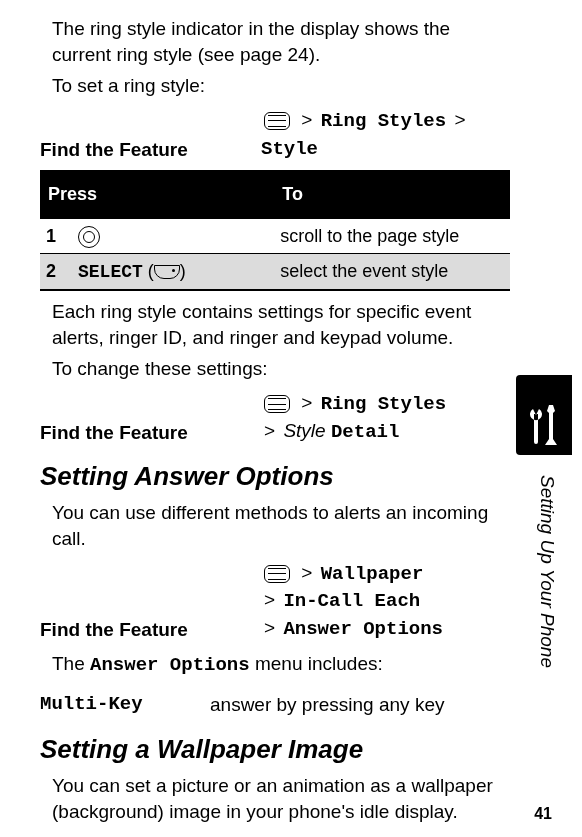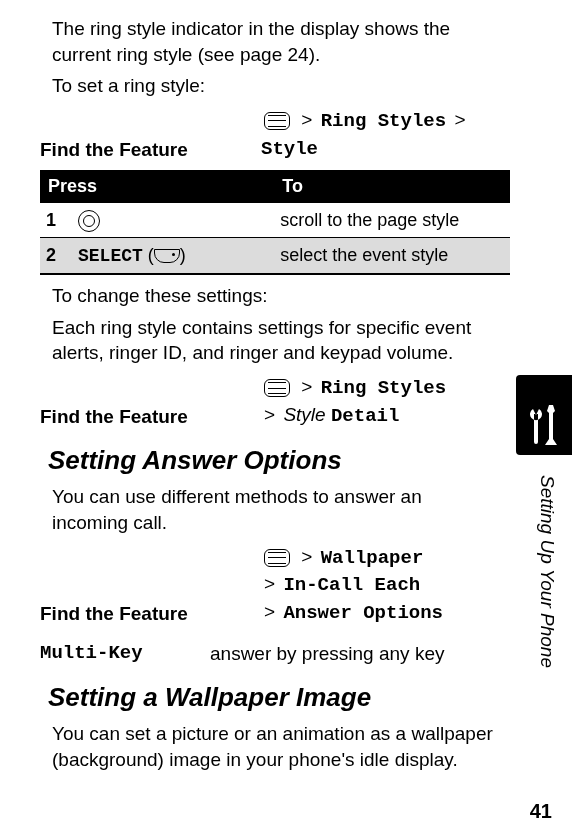--- a/index.html
+++ b/index.html
@@ -26,21 +26,21 @@
     vertical-align:middle;margin:0 3px;
     border:1px solid #000;border-radius:6px;padding:2px 3px;
   }
   .menu-icon span{display:block;height:1px;background:#000;}
   .mono{font-family:"Courier New",monospace;font-weight:bold;}
   .sep{margin:0 3px;}
   .italic{font-style:italic;}
   table.steps{width:100%;border-collapse:collapse;margin:8px 0;font-size:18px;}
   table.steps thead th{
     background:#000;color:#fff;text-align:left;font-weight:bold;
-    padding:4px 8px;
+    padding:12px 8px;
   }
   table.steps td{padding:5px 6px;vertical-align:middle;}
   table.steps tr.dark td{background:#dcdcdc;}
   table.steps tr.bot td{border-bottom:2px solid #000;}
   table.steps tr.bot-thin td{border-bottom:1px solid #000;}
   .step-num{font-weight:bold;width:20px;}
   .nav-icon{
     display:inline-block;width:20px;height:20px;border:1px solid #000;border-radius:50%;
     position:relative;vertical-align:middle;
   }
@@ -54,38 +54,38 @@
   .softkey-icon{
     display:inline-block;width:24px;height:12px;border:1px solid #000;
     border-radius:0 0 10px 10px;vertical-align:middle;position:relative;
   }
   .softkey-icon::after{
     content:"";position:absolute;top:3px;right:4px;width:3px;height:3px;background:#000;border-radius:50%;
   }
   h2.sec{
     font-family:Arial,Helvetica,sans-serif;
     font-size:26px;font-style:italic;font-weight:900;
-    margin:14px 0 6px 8px;
+    margin:14px 0 6px 0;
   }
   .option-line{display:flex;margin:14px 0;}
   .option-key{width:170px;flex-shrink:0;}
   .side-tab{
     position:absolute;top:375px;right:10px;width:56px;height:80px;background:#000;
     border-radius:4px 0 0 4px;
     display:flex;align-items:flex-end;justify-content:center;padding-bottom:6px;box-sizing:border-box;
   }
   .side-tab svg{width:34px;height:48px;}
   .side-text{
     position:absolute;top:475px;right:22px;
     writing-mode:vertical-rl;
     font-style:italic;font-size:19px;
     height:260px;
   }
   .page-num{
-    position:absolute;bottom:12px;right:30px;font-weight:900;font-size:20px;margin-left:20px;
+    position:absolute;bottom:12px;right:30px;font-weight:900;font-size:16px;margin-left:20px;
   }
 </style>
 </head>
 <body>
 
 <div class="content">
 
   <p>The ring style indicator in the display shows the current ring style (see page 24).</p>
   <p>To set a ring style:</p>
 
@@ -121,59 +121,62 @@
         <td class="step-num">2</td>
         <td>
           <span class="mono">SELECT</span>
           (<span class="softkey-icon"></span>)
         </td>
         <td>select the event style</td>
       </tr>
     </tbody>
   </table>
 
+  <p>Each ring style contains settings for specific event alerts, ringer ID, and ringer and keypad volume.</p>
   <p>To change these settings:</p>
-  <p>Each ring style contains settings for specific event alerts, ringer ID, and ringer and keypad volume.</p>
 
   <div class="feature-line">
     <div class="feature-label">Find the Feature</div>
     <div class="feature-path">
       <span class="menu-icon">
           <span></span>
           <span></span>
           <span></span>
         </span>
       <span class="sep">&gt;</span>
       <span class="mono">Ring Styles</span><br>
       <span class="sep">&gt;</span>
       <span class="italic">Style</span>
       <span class="mono"> </span><span class="mono">Detail</span>
     </div>
   </div>
 
   <h2 class="sec">Setting Answer Options</h2>
-  <p>You can use different methods to answer an incoming call.</p>
+  <p>You can use different methods to alerts an incoming call.</p>
 
   <div class="feature-line">
     <div class="feature-label">Find the Feature</div>
     <div class="feature-path">
       <span class="menu-icon">
           <span></span>
           <span></span>
           <span></span>
         </span>
       <span class="sep">&gt;</span>
       <span class="mono">Wallpaper</span><br>
       <span class="sep">&gt;</span>
       <span class="mono">In-Call Each</span><br>
       <span class="sep">&gt;</span>
       <span class="mono">Answer Options</span>
     </div>
   </div>
 
+  <p>
+    <span>The </span><span class="mono">Answer Options</span><span> menu includes:</span>
+  </p>
 
   <div class="option-line">
     <div class="option-key mono">Multi-Key</div>
     <div>answer by pressing any key</div>
   </div>
 
   <h2 class="sec">Setting a Wallpaper Image</h2>
   <p>You can set a picture or an animation as a wallpaper (background) image in your phone's idle display.</p>
 
 </div>

